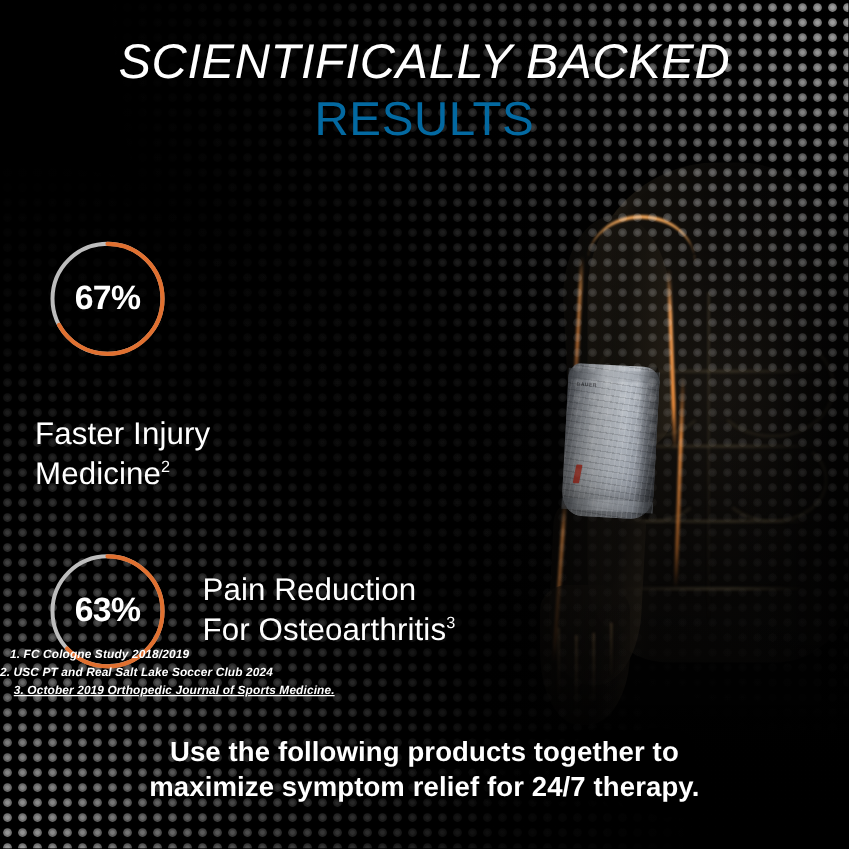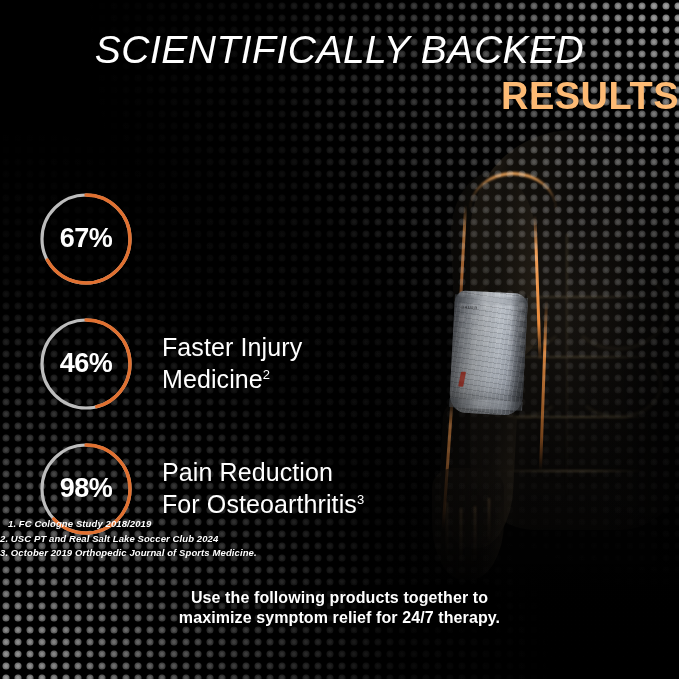--- a/index.html
+++ b/index.html
@@ -271,25 +271,24 @@
     font-style: italic;
     font-weight: normal;
     color: #ffffff;
     letter-spacing: 0.5px;
     line-height: 1.05;
     white-space: nowrap;
   }
   .headline-accent {
     margin-top: 6px;
     font-size: 38px;
-    font-weight: bold;
-    color: #fdba74;
+    font-weight: normal;
+    color: #0369a1;
     letter-spacing: 0.5px;
     line-height: 1.05;
-    text-align: right;
   }
 
   .stats {
     position: absolute;
     left: 0;
     top: 176px;
     width: 440px;
   }
   .stat-row {
     position: relative;
@@ -344,29 +343,29 @@
     text-align: left;
     font-style: italic;
     font-weight: bold;
     font-size: 9.5px;
     line-height: 1.55;
     color: #ffffff;
     letter-spacing: 0.1px;
   }
   .footnote-line { display: block; }
   .footnote-1 { padding-left: 8px; }
-  .footnote-3 { padding-left: 0; }
+  .footnote-3 { padding-left: 11px; text-decoration: underline; }
 
   .cta {
     position: absolute;
     left: 0;
     right: 0;
     top: 588px;
     text-align: center;
-    font-size: 16px;
+    font-size: 22px;
     font-weight: bold;
     line-height: 1.28;
     color: #ffffff;
     letter-spacing: 0.1px;
     white-space: pre-line;
     text-shadow: 0 0 12px rgba(0,0,0,0.9), 0 0 4px rgba(0,0,0,0.9);
   }
 </style>
 </head>
 <body>
@@ -473,38 +472,31 @@
         <div class="ring">
           <svg width="96" height="96" viewBox="0 0 96 96" aria-hidden="true">
             <circle cx="48" cy="48" r="44" fill="none" stroke="#BDBDBD" stroke-width="3.2"></circle>
             <circle cx="48" cy="48" r="44" fill="none" stroke="#E07030" stroke-width="3.4" stroke-linecap="round" transform="rotate(-90 48 48)" stroke-dasharray="185.2 276.5"></circle>
           </svg>
           <div class="ring-value">67%</div>
         </div>
       </div>
 
       <div class="stat-row">
-        <div class="ring">
-          <svg width="96" height="96" viewBox="0 0 96 96" aria-hidden="true">
-            <circle cx="48" cy="48" r="44" fill="none" stroke="#BDBDBD" stroke-width="3.2"></circle>
-            <circle cx="48" cy="48" r="44" fill="none" stroke="#E07030" stroke-width="3.4" stroke-linecap="round" transform="rotate(-90 48 48)" stroke-dasharray="127.2 276.5"></circle>
-          </svg>
-          <div class="ring-value">46%</div>
-        </div>
         <div class="stat-label"><span>Faster Injury
 Medicine</span><sup>2</sup></div>
       </div>
 
       <div class="stat-row">
         <div class="ring">
           <svg width="96" height="96" viewBox="0 0 96 96" aria-hidden="true">
             <circle cx="48" cy="48" r="44" fill="none" stroke="#BDBDBD" stroke-width="3.2"></circle>
             <circle cx="48" cy="48" r="44" fill="none" stroke="#E07030" stroke-width="3.4" stroke-linecap="round" transform="rotate(-90 48 48)" stroke-dasharray="174.2 276.5"></circle>
           </svg>
-          <div class="ring-value">98%</div>
+          <div class="ring-value">63%</div>
         </div>
         <div class="stat-label"><span>Pain Reduction
 For Osteoarthritis</span><sup>3</sup></div>
       </div>
 
     </div>
 
     <div class="footnotes">
       <span class="footnote-line footnote-1">1. FC Cologne Study 2018/2019</span>
       <span class="footnote-line footnote-2">2. USC PT and Real Salt Lake Soccer Club 2024</span>

